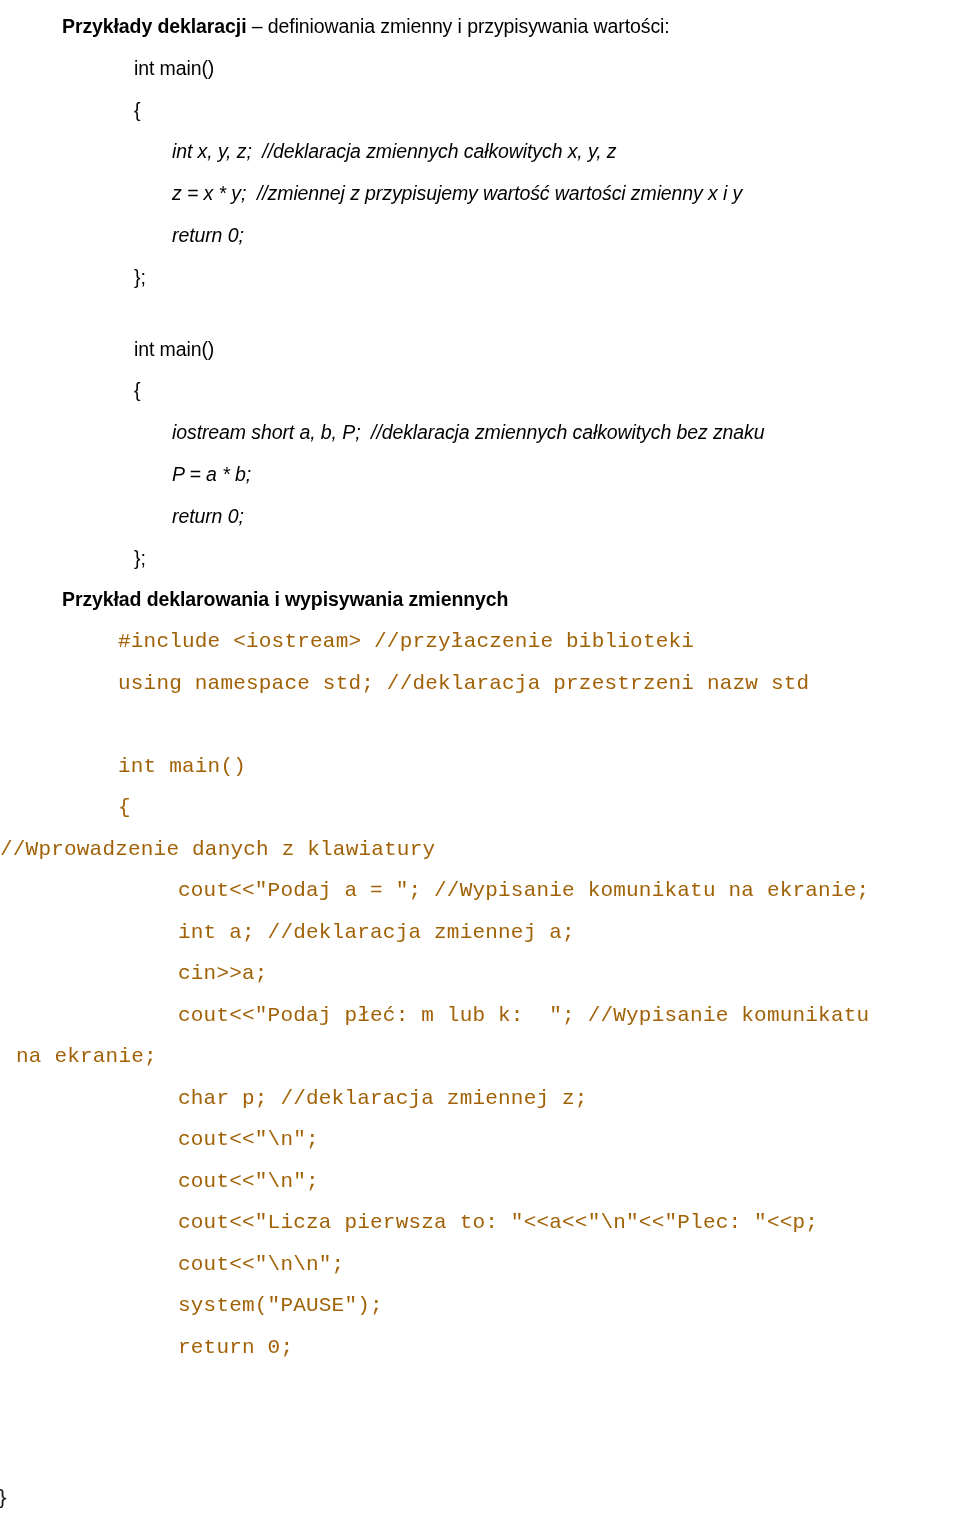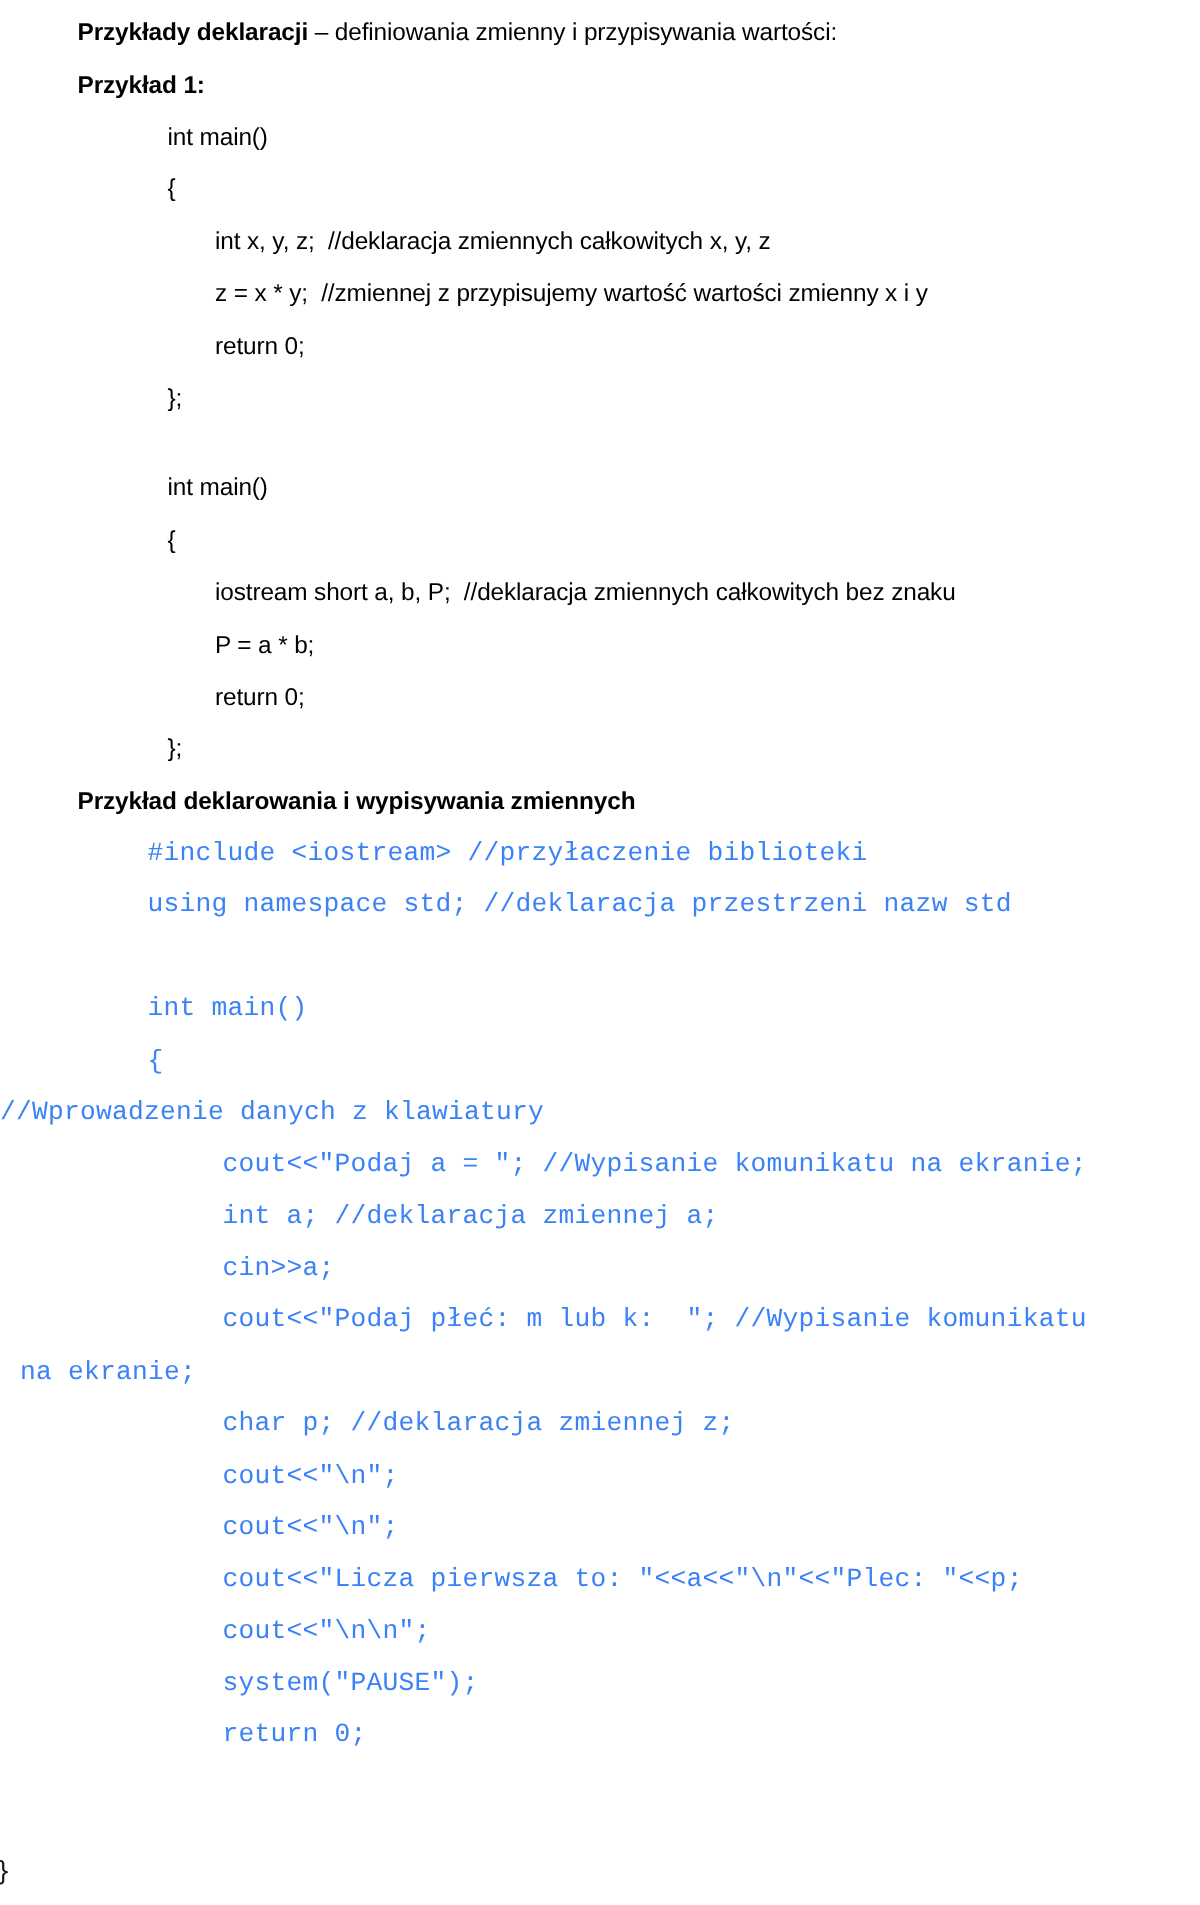--- a/index.html
+++ b/index.html
@@ -40,35 +40,35 @@
     font-weight: normal;
   }
 
   .line {
     white-space: pre;
   }
 
   
   .i0  { padding-left: 0px; }
   .i1  { padding-left: 72px;  }
-  .i2  { padding-left: 110px; }
+  .i2  { padding-left: 110px; font-style: italic; }
 
   .doc-pad {
     padding-left: 62px;
     padding-top: 6px;
   }
   .gap-md { height: 30px; }
 
   
   .mono-block {
     font-family: "Liberation Mono", "DejaVu Sans Mono", monospace;
     font-size: 21px;
     line-height: 41.5px;
     letter-spacing: 0.2px;
-    color: #3b82f6;
+    color: #a16207;
   }
   .mono-block .line { white-space: pre; }
 
   .m-i0 { padding-left: 16px;   }
   .m-i1 { padding-left: 118px; }
   .m-i2 { }
   .m-i3 { padding-left: 178px; }
 
   .tail-brace {
     position: absolute;
@@ -82,21 +82,20 @@
 </style>
 </head>
 <body>
 
 <div class="page">
 
   <div class="doc-pad sans-block">
 
     <div class="heading line"><span>Przykłady deklaracji</span><span class="reg"> – definiowania zmienny i przypisywania wartości:</span></div>
 
-    <div class="heading line i0">Przykład 1:</div>
     <div class="line i1">int main()</div>
     <div class="line i1">{</div>
     <div class="line i2">int x, y, z;  //deklaracja zmiennych całkowitych x, y, z</div>
     <div class="line i2">z = x * y;  //zmiennej z przypisujemy wartość wartości zmienny x i y</div>
     <div class="line i2">return 0;</div>
     <div class="line i1">};</div>
 
     <div class="gap-md"></div>
 
     <div class="line i1">int main()</div>

